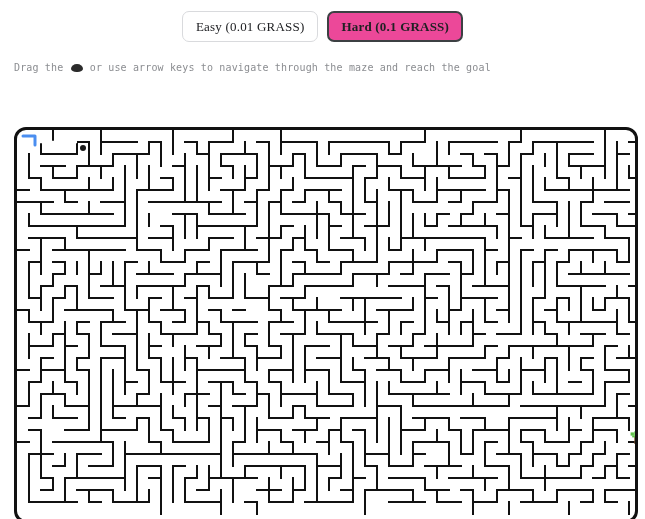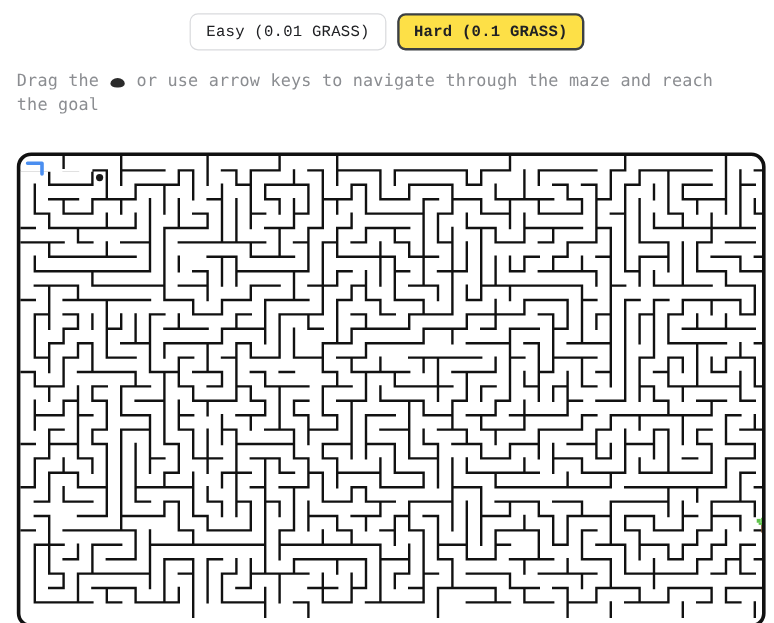--- a/index.html
+++ b/index.html
@@ -18,48 +18,48 @@
   
   #difficulty-bar {
     display: flex;
     justify-content: center;
     align-items: center;
     gap: 9px;
     padding-top: 11px;
     height: 30px;
   }
   .difficulty-button {
-    font-family: Liberation Mono, monospace;
+    font-family: Liberation Serif, serif;
     font-size: 13px;
     line-height: 1;
     letter-spacing: 0.2px;
     color: #202124;
     background: #ffffff;
     border: 1px solid #d9dadd;
     border-radius: 7px;
     padding: 9px 13px 9px 13px;
     cursor: pointer;
     white-space: nowrap;
     box-sizing: border-box;
     height: 31px;
     display: flex;
     align-items: center;
   }
   .difficulty-button.is-selected {
-    background: #fde047;
+    background: #ec4899;
     border: 2px solid #3c4043;
     padding: 8px 12px 8px 12px;
     font-weight: 700;
   }
 
   
   #instruction {
     margin: 17px 0 0 14px;
     width: 612px;
-    font-size: 14px;
+    font-size: 10px;
     line-height: 20px;
     color: #8b8d91;
     letter-spacing: 0.15px;
   }
   #instruction .player-glyph {
     display: inline-block;
     width: 12px;
     height: 8px;
     background: #2b2b2b;
     border-radius: 50% 50% 45% 45% / 60% 60% 40% 40%;

